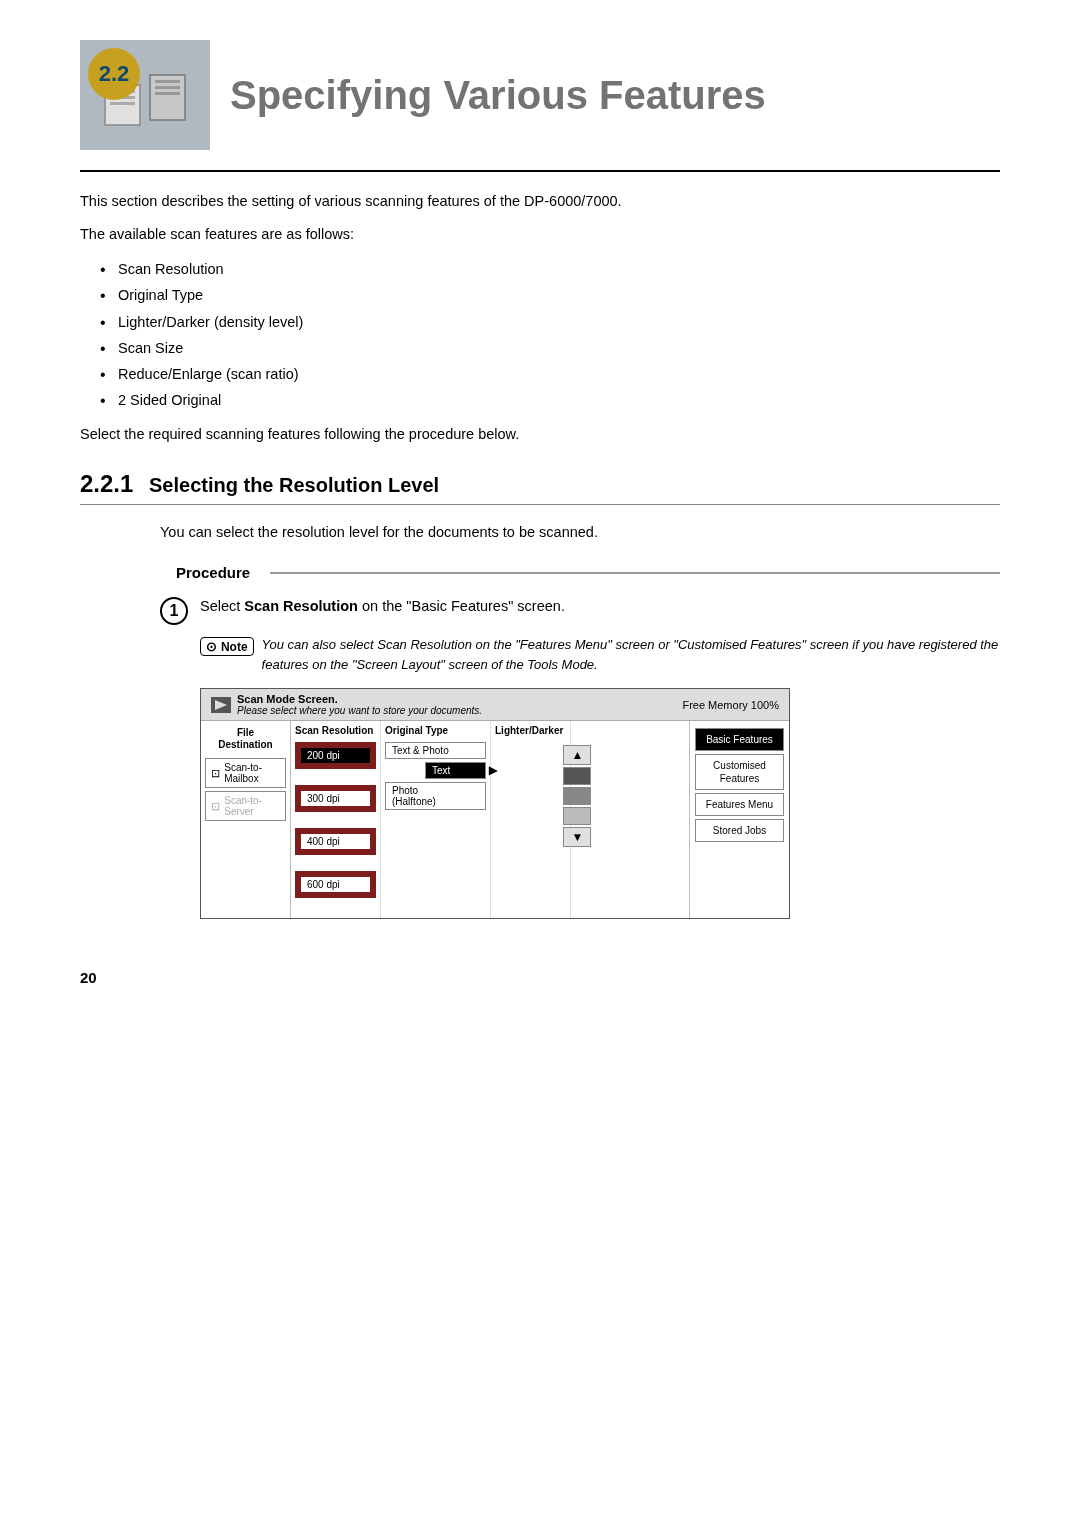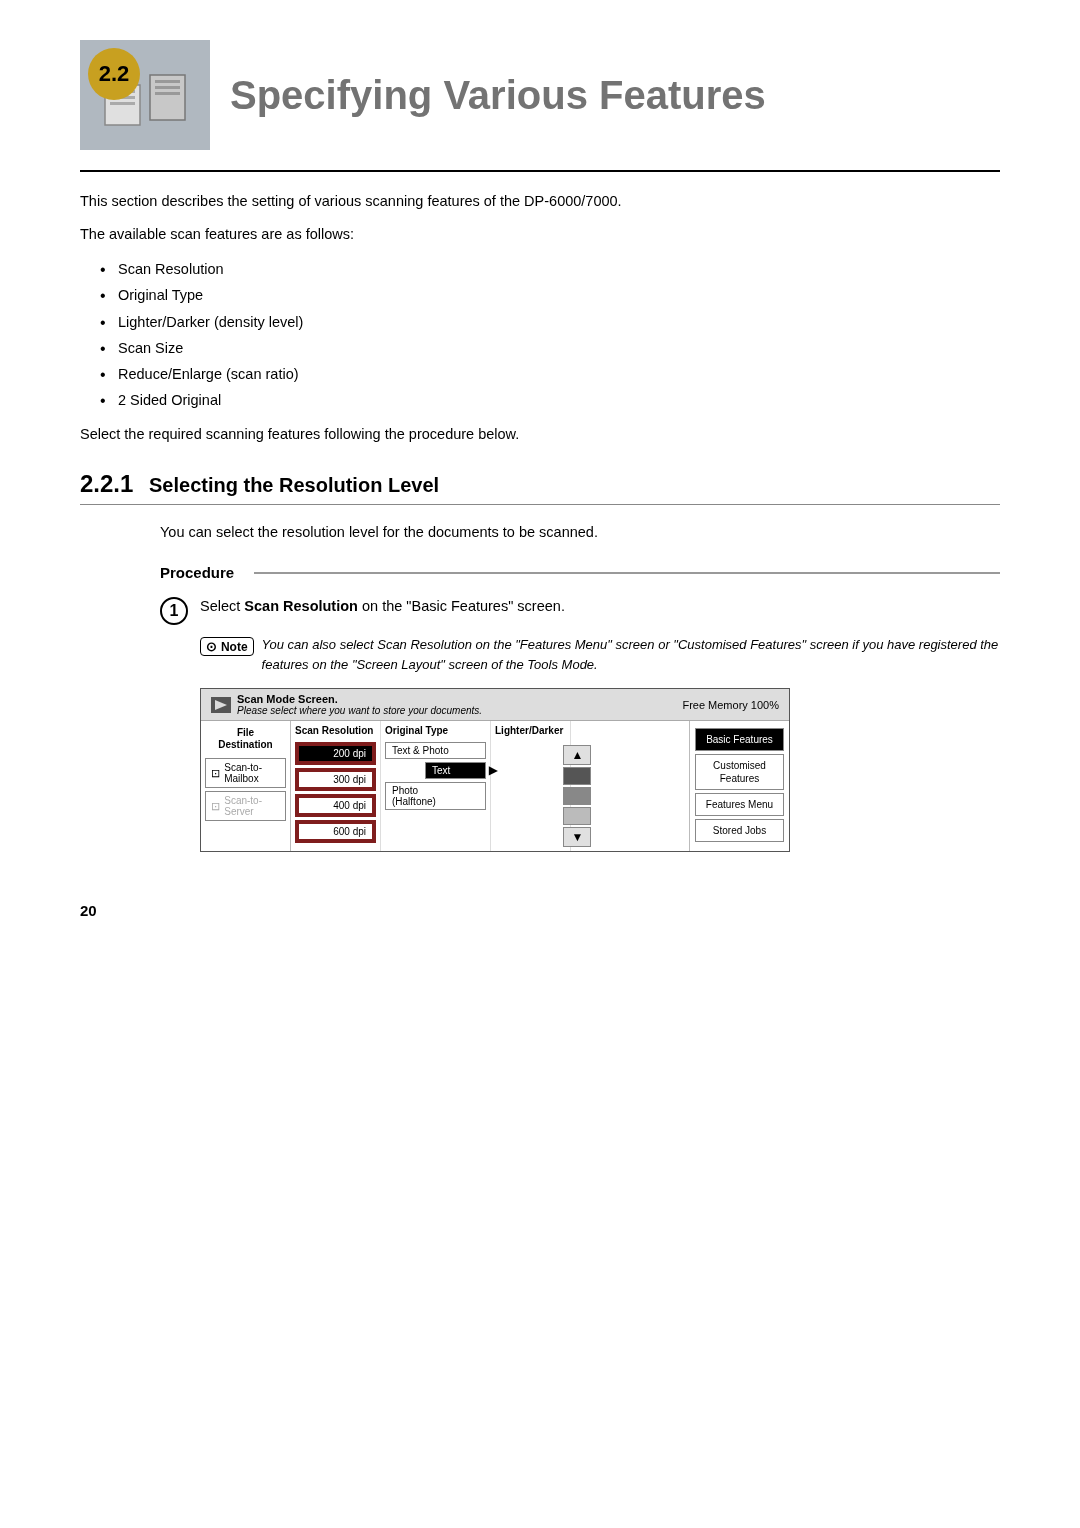--- a/index.html
+++ b/index.html
@@ -26,21 +26,21 @@
       position: relative;
       margin-right: 20px;
       flex-shrink: 0;
       overflow: hidden;
     }
     .header-icon-box .version-badge {
       position: absolute;
       top: 8px;
       left: 8px;
       background: #c8a020;
-      color: #000000;
+      color: #0c4a6e;
       font-size: 22px;
       font-weight: bold;
       width: 52px;
       height: 52px;
       border-radius: 50%;
       display: flex;
       align-items: center;
       justify-content: center;
       z-index: 2;
       text-align: right;
@@ -113,21 +113,21 @@
       margin: 4px 0 16px 0;
     }
 
     
     .indented {
       margin-left: 80px;
     }
 
     
     .procedure-section {
-      margin: 20px 0 14px 0;
+      margin: 20px 0 14px 16px;
       text-align: right;
     }
     .procedure-label {
       font-size: 15px;
       font-weight: bold;
       display: flex;
       align-items: center;
       gap: 10px;
     }
     .procedure-rule {
@@ -273,25 +273,25 @@
       padding: 4px 4px;
       border-right: 1px solid #ddd;
     }
     .col-header {
       font-size: 10px;
       font-weight: bold;
       margin-bottom: 5px;
       line-height: 1.2;
     }
     .dpi-btn {
-      border: 4px solid #7f1d1d;
+      border: 6px solid #7f1d1d;
       padding: 2px 6px;
-      margin-bottom: 3px;
-      font-size: 10px;
-      text-align: right;
+      margin-bottom: 16px;
+      font-size: 10px;
+      text-align: left;
       background: #fff;
       cursor: pointer;
     }
     .dpi-btn.selected {
       background: #000;
       color: #fff;
     }
     .col-orig-type {
       width: 110px;
       padding: 4px 4px;

